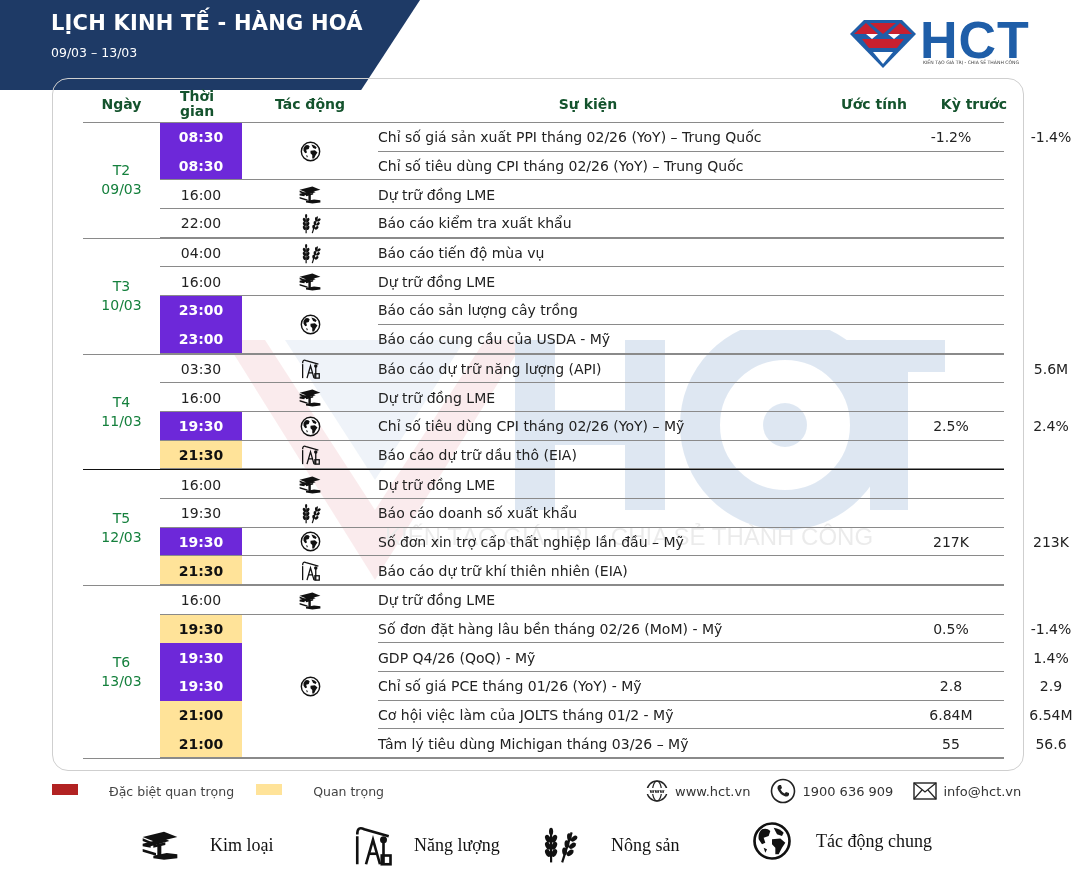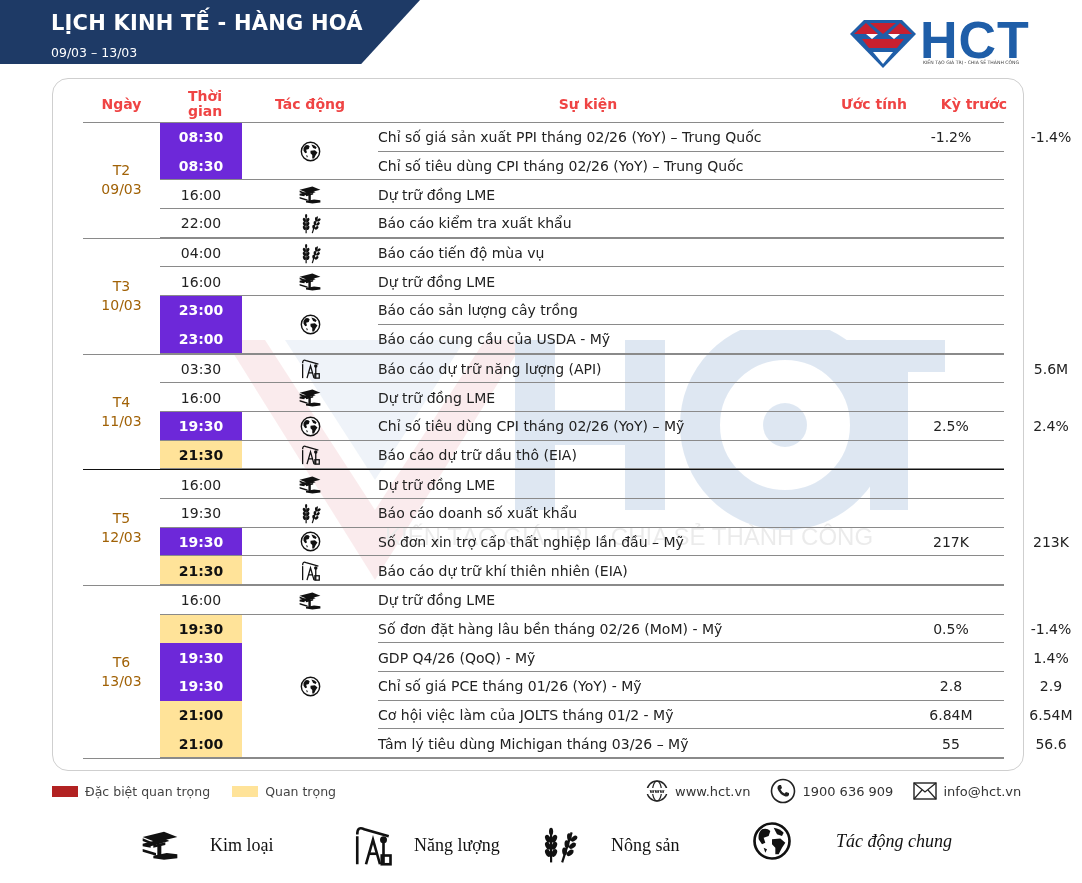--- a/index.html
+++ b/index.html
@@ -1,62 +1,62 @@
 <!DOCTYPE html>
 <html><head>
 <meta charset="utf-8">
 <style>
   * { box-sizing: border-box; margin: 0; padding: 0; }
   html, body { width: 1082px; height: 883px; background: #ffffff; overflow: hidden; }
   body { position: relative; font-family: "DejaVu Sans", "Liberation Sans", sans-serif; color: #1a1a1a; }
 
   
-  .band { position: absolute; left: 0; top: 0; width: 420px; height: 64px; background: #1e3a66;
+  .band { position: absolute; left: 0; top: 0; width: 420px; height: 90px; background: #1e3a66;
           clip-path: polygon(0 0, 100% 0, 86% 100%, 0 100%); }
   .band .title { position: absolute; left: 51px; top: 11px; color: #fff; font-weight: bold; font-size: 21px; letter-spacing: 0.2px; }
   .band .dates { position: absolute; left: 51px; top: 45px; color: #fff; font-size: 12.5px; }
 
   
   .logo { position: absolute; left: 850px; top: 16px; width: 175px; height: 56px; }
   .logo .word { position: absolute; left: 70px; top: -6px; font-size: 52px; font-weight: bold; color: #1f5ea8; letter-spacing: 1px; font-family: "Liberation Sans", sans-serif; }
   .logo .tag { position: absolute; left: 73px; top: 44px; font-size: 4.6px; color: #444; white-space: nowrap; }
 
   
   .card { position: absolute; left: 52px; top: 78px; width: 972px; height: 693px; border: 1px solid #cfcfcf; border-radius: 16px; background: transparent; }
 
   
   .wm { position: absolute; left: 225px; top: 330px; width: 730px; height: 250px; pointer-events: none; opacity: 0.14; }
 
   
   .tbl { position: absolute; left: 83px; top: 85px; width: 921px; }
   .thead { position: relative; height: 38px; border-bottom: 1px solid #8a8a8a; }
   .th { position: absolute; top: 0; height: 38px; display: flex; align-items: center; justify-content: center; text-align: center;
-        color: #ef4444; font-weight: bold; font-size: 14px; line-height: 15px; }
+        color: #14532d; font-weight: bold; font-size: 14px; line-height: 15px; }
   .day-group { position: relative; border-bottom: 1px solid #8a8a8a; }
   .day-group.dark { border-bottom: 1px solid #111; }
   .day-label { position: absolute; left: 0; width: 77px; top: 0; bottom: 0; display: flex; flex-direction: column;
-               align-items: center; justify-content: center; font-size: 14px; line-height: 19px; color: #a16207; }
+               align-items: center; justify-content: center; font-size: 14px; line-height: 19px; color: #15803d; }
   .row { position: relative; height: 28.7px; margin-left: 77px; }
   .row .sep { position: absolute; left: 0; right: 0; bottom: 0; height: 1px; background: #8a8a8a; }
   .row:last-child .sep { display: none; }
   .time { position: absolute; left: 0; top: 0; width: 82px; height: 100%; display: flex; align-items: center; justify-content: center; font-size: 14px; color: #222; }
   .time.crit { background: #6d28d9; color: #fff; font-weight: bold; }
   .time.imp { background: #ffe399; color: #111; font-weight: bold; }
   .event { position: absolute; left: 218px; top: 0; height: 100%; display: flex; align-items: center; font-size: 14px; color: #222; white-space: nowrap; }
   .fc { position: absolute; left: 718px; width: 146px; top: 0; height: 100%; display: flex; align-items: center; justify-content: center; font-size: 14px; color: #222; }
   .pv { position: absolute; left: 818px; width: 146px; top: 0; height: 100%; display: flex; align-items: center; justify-content: center; font-size: 14px; color: #222; }
   .icon-cell { position: absolute; left: 82px; width: 136px; display: flex; align-items: center; justify-content: center; }
   .sep.noicon { left: 218px; }
 
   svg.ic { display: block; }
 
   
   .legend { position: absolute; top: 784px; left: 52px; display: flex; align-items: center; font-size: 12.5px; color: #444; }
   .swatch { width: 26px; height: 11px; display: inline-block; margin-right: 7px; }
-  .legend .item { display: flex; align-items: center; margin-right: 22px; }
+  .legend .item { display: flex; align-items: flex-start; margin-right: 22px; gap: 24px; }
 
   .contacts { position: absolute; top: 778px; left: 645px; display: flex; align-items: center; font-size: 13px; color: #333; }
   .contacts .c { display: flex; align-items: center; margin-right: 20px; }
   .contacts .c svg { margin-right: 6px; }
 
   .key { position: absolute; top: 822px; left: 0; width: 1082px; height: 50px; font-family: "Liberation Serif", "DejaVu Serif", serif; font-size: 18px; color: #111; }
   .key .k { position: absolute; display: flex; align-items: center; height: 46px; }
 </style>
 </head>
 <body>
@@ -92,21 +92,21 @@
   <circle cx="560" cy="95" r="85" fill="none" stroke="#1f5ea8" stroke-width="40"></circle>
   <circle cx="560" cy="95" r="22" fill="#1f5ea8"></circle>
   <rect x="600" y="10" width="120" height="32" fill="#1f5ea8"></rect>
   <rect x="645" y="10" width="38" height="170" fill="#1f5ea8"></rect>
   <text x="160" y="215" font-size="24" fill="#777" font-family="Liberation Sans, sans-serif">KIẾN TẠO GIÁ TRỊ - CHIA SẺ THÀNH CÔNG</text>
 </svg>
 
 <div class="tbl">
   <div class="thead">
     <div class="th" style="left:0;width:77px;">Ngày</div>
-    <div class="th" style="left:81px;width:82px;padding:0 22px;">Thời gian</div>
+    <div class="th" style="left:73px;width:82px;padding:0 22px;">Thời gian</div>
     <div class="th" style="left:295px;width:420px;">Sự kiện</div>
     <div class="th" style="left:159px;width:136px;">Tác động</div>
     <div class="th" style="left:718px;width:146px;">Ước tính</div>
     <div class="th" style="left:818px;width:146px;">Kỳ trước</div>
   </div>
   <div id="tbody">
       <div class="day-group">
         <div class="day-label">
           <span>T2</span>
                    <span>09/03</span>
@@ -592,15 +592,15 @@
   <div class="k" style="left:752px;top:-4px;">
     <span class="big-globe">
         <svg class="ic" width="40" height="40" viewBox="0 0 24 24">
       <circle cx="12" cy="12" r="10.5" fill="#fff" stroke="#111" stroke-width="1.6"></circle>
       <path d="M6 5 Q9 4 11 6 L10 9 L7 10 L8 13 L6 14 L4 11 Q3.5 7 6 5 Z" fill="#111"></path>
       <path d="M13 4 Q17 4.5 19 7 L18 9 L15 8 L14 6 Z" fill="#111"></path>
       <path d="M12 11 L17 10.5 L20 13 L18 16 L16 20 L14 20 L14 16 L12 14 Z" fill="#111"></path>
       <path d="M7 16 L9 17 L8 19 Z" fill="#111"></path>
     </svg>
       </span>
-    <span style="margin-left:44px;font-style:italic;">Tác động chung</span>
+    <span style="margin-left:24px;">Tác động chung</span>
   </div>
 </div>
 
 </body></html>

